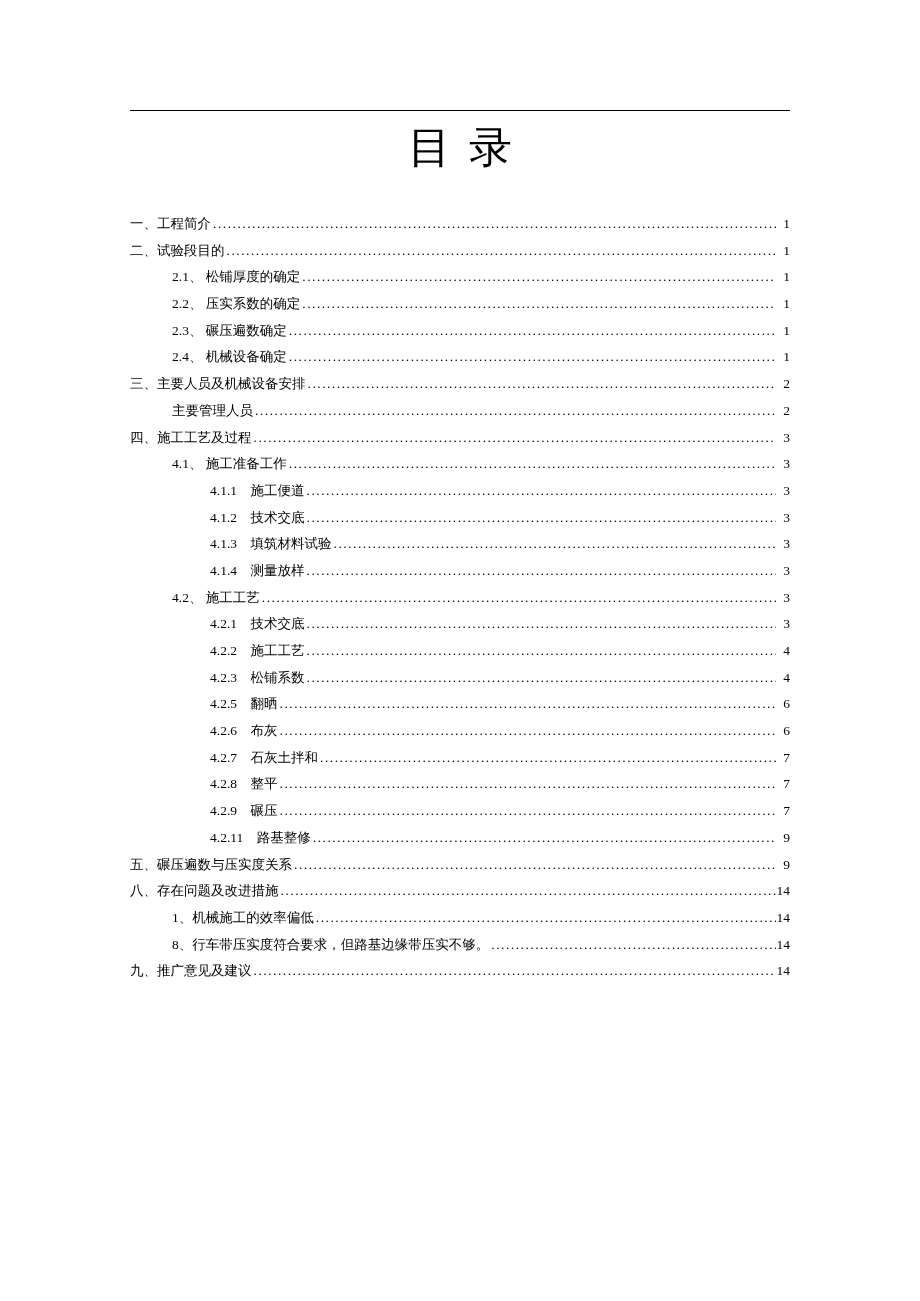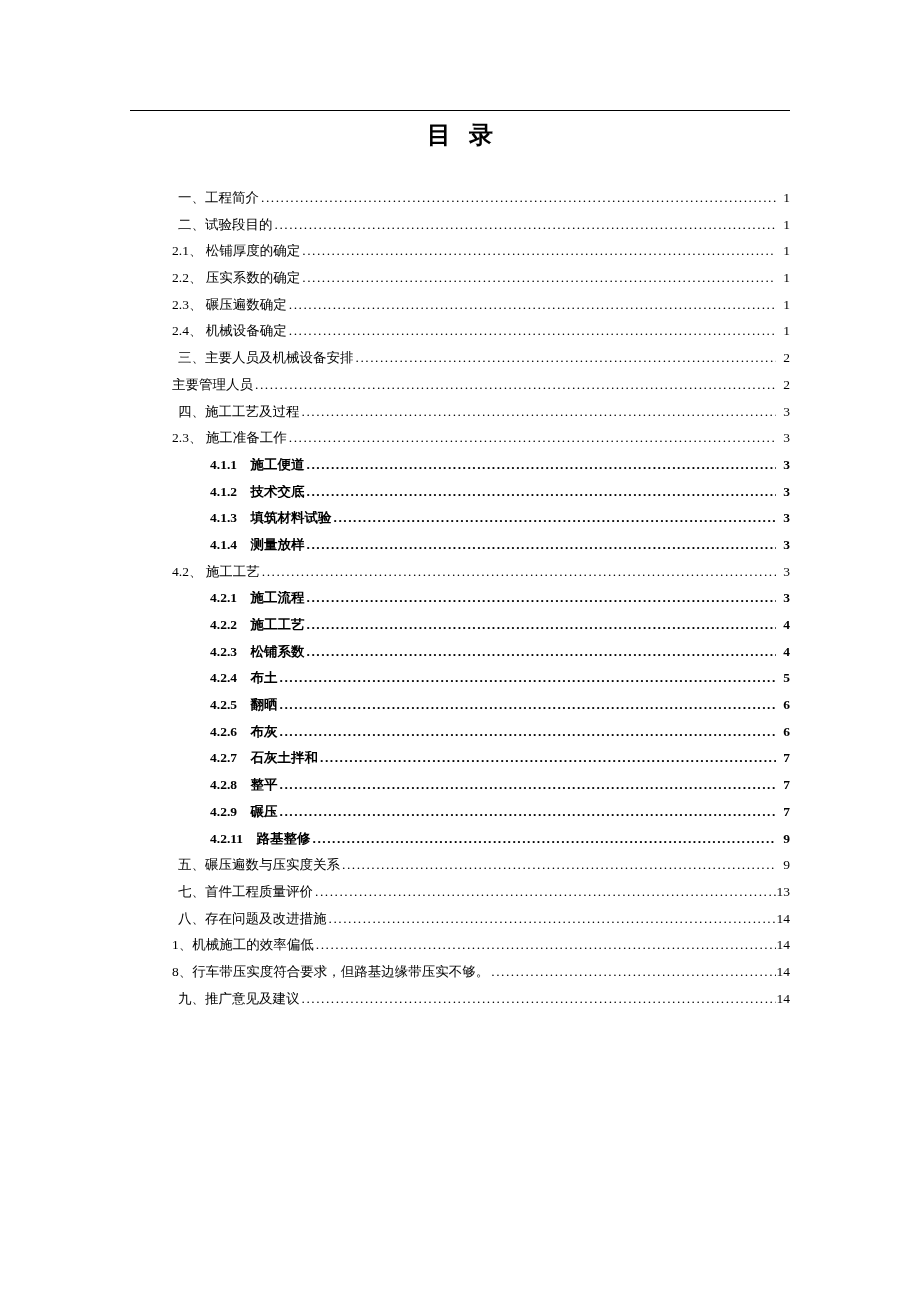--- a/index.html
+++ b/index.html
@@ -16,22 +16,22 @@
     }
     .page {
       padding: 110px 130px 0 130px;
     }
     .hr-top {
       border-top: 1px solid #000;
       margin-bottom: 8px;
     }
     .title {
       text-align: center;
-      font-size: 24px;
-      font-weight: bold;
+      font-size: 43px;
+      font-weight: normal;
       letter-spacing: 18px;
       margin-bottom: 40px;
       padding-left: 18px;
     }
     .toc {
       font-size: 13.5px;
       line-height: 1;
     }
     .toc-row {
       display: flex;
@@ -52,23 +52,23 @@
       padding: 0 2px;
     }
     .toc-dots::before {
       content: "..............................................................................................................................................................................";
     }
     .toc-page {
       flex: 0 0 auto;
       min-width: 14px;
       text-align: right;
     }
-    .lvl-0 { padding-left: 0; margin-left: 48px; }
+    .lvl-0 { padding-left: 0; }
     .lvl-1 { padding-left: 42px; align-items: center; }
-    .lvl-2 { padding-left: 80px; font-weight: bold; }
+    .lvl-2 { padding-left: 80px; }
   </style>
 </head>
 <body>
 
 <div class="page">
   <div class="hr-top"></div>
   <h1 class="title">目录</h1>
   <div class="toc" id="toc">
       <div class="toc-row lvl-0">
         <span class="toc-label">一、工程简介</span>
@@ -109,21 +109,21 @@
         <span class="toc-label">主要管理人员</span>
         <span class="toc-dots"></span>
         <span class="toc-page">2</span>
       </div>
       <div class="toc-row lvl-0">
         <span class="toc-label">四、施工工艺及过程</span>
         <span class="toc-dots"></span>
         <span class="toc-page">3</span>
       </div>
       <div class="toc-row lvl-1">
-        <span class="toc-label">2.3、  施工准备工作</span>
+        <span class="toc-label">4.1、  施工准备工作</span>
         <span class="toc-dots"></span>
         <span class="toc-page">3</span>
       </div>
       <div class="toc-row lvl-2">
         <span class="toc-label">4.1.1　施工便道</span>
         <span class="toc-dots"></span>
         <span class="toc-page">3</span>
       </div>
       <div class="toc-row lvl-2">
         <span class="toc-label">4.1.2　技术交底</span>
@@ -139,40 +139,35 @@
         <span class="toc-label">4.1.4　测量放样</span>
         <span class="toc-dots"></span>
         <span class="toc-page">3</span>
       </div>
       <div class="toc-row lvl-1">
         <span class="toc-label">4.2、  施工工艺</span>
         <span class="toc-dots"></span>
         <span class="toc-page">3</span>
       </div>
       <div class="toc-row lvl-2">
-        <span class="toc-label">4.2.1　施工流程</span>
+        <span class="toc-label">4.2.1　技术交底</span>
         <span class="toc-dots"></span>
         <span class="toc-page">3</span>
       </div>
       <div class="toc-row lvl-2">
         <span class="toc-label">4.2.2　施工工艺</span>
         <span class="toc-dots"></span>
         <span class="toc-page">4</span>
       </div>
       <div class="toc-row lvl-2">
         <span class="toc-label">4.2.3　松铺系数</span>
         <span class="toc-dots"></span>
         <span class="toc-page">4</span>
       </div>
       <div class="toc-row lvl-2">
-        <span class="toc-label">4.2.4　布土</span>
-        <span class="toc-dots"></span>
-        <span class="toc-page">5</span>
-      </div>
-      <div class="toc-row lvl-2">
         <span class="toc-label">4.2.5　翻晒</span>
         <span class="toc-dots"></span>
         <span class="toc-page">6</span>
       </div>
       <div class="toc-row lvl-2">
         <span class="toc-label">4.2.6　布灰</span>
         <span class="toc-dots"></span>
         <span class="toc-page">6</span>
       </div>
       <div class="toc-row lvl-2">
@@ -192,25 +187,20 @@
       </div>
       <div class="toc-row lvl-2">
         <span class="toc-label">4.2.11　路基整修</span>
         <span class="toc-dots"></span>
         <span class="toc-page">9</span>
       </div>
       <div class="toc-row lvl-0">
         <span class="toc-label">五、碾压遍数与压实度关系</span>
         <span class="toc-dots"></span>
         <span class="toc-page">9</span>
-      </div>
-      <div class="toc-row lvl-0">
-        <span class="toc-label">七、首件工程质量评价</span>
-        <span class="toc-dots"></span>
-        <span class="toc-page">13</span>
       </div>
       <div class="toc-row lvl-0">
         <span class="toc-label">八、存在问题及改进措施</span>
         <span class="toc-dots"></span>
         <span class="toc-page">14</span>
       </div>
       <div class="toc-row lvl-1">
         <span class="toc-label">1、机械施工的效率偏低</span>
         <span class="toc-dots"></span>
         <span class="toc-page">14</span>

